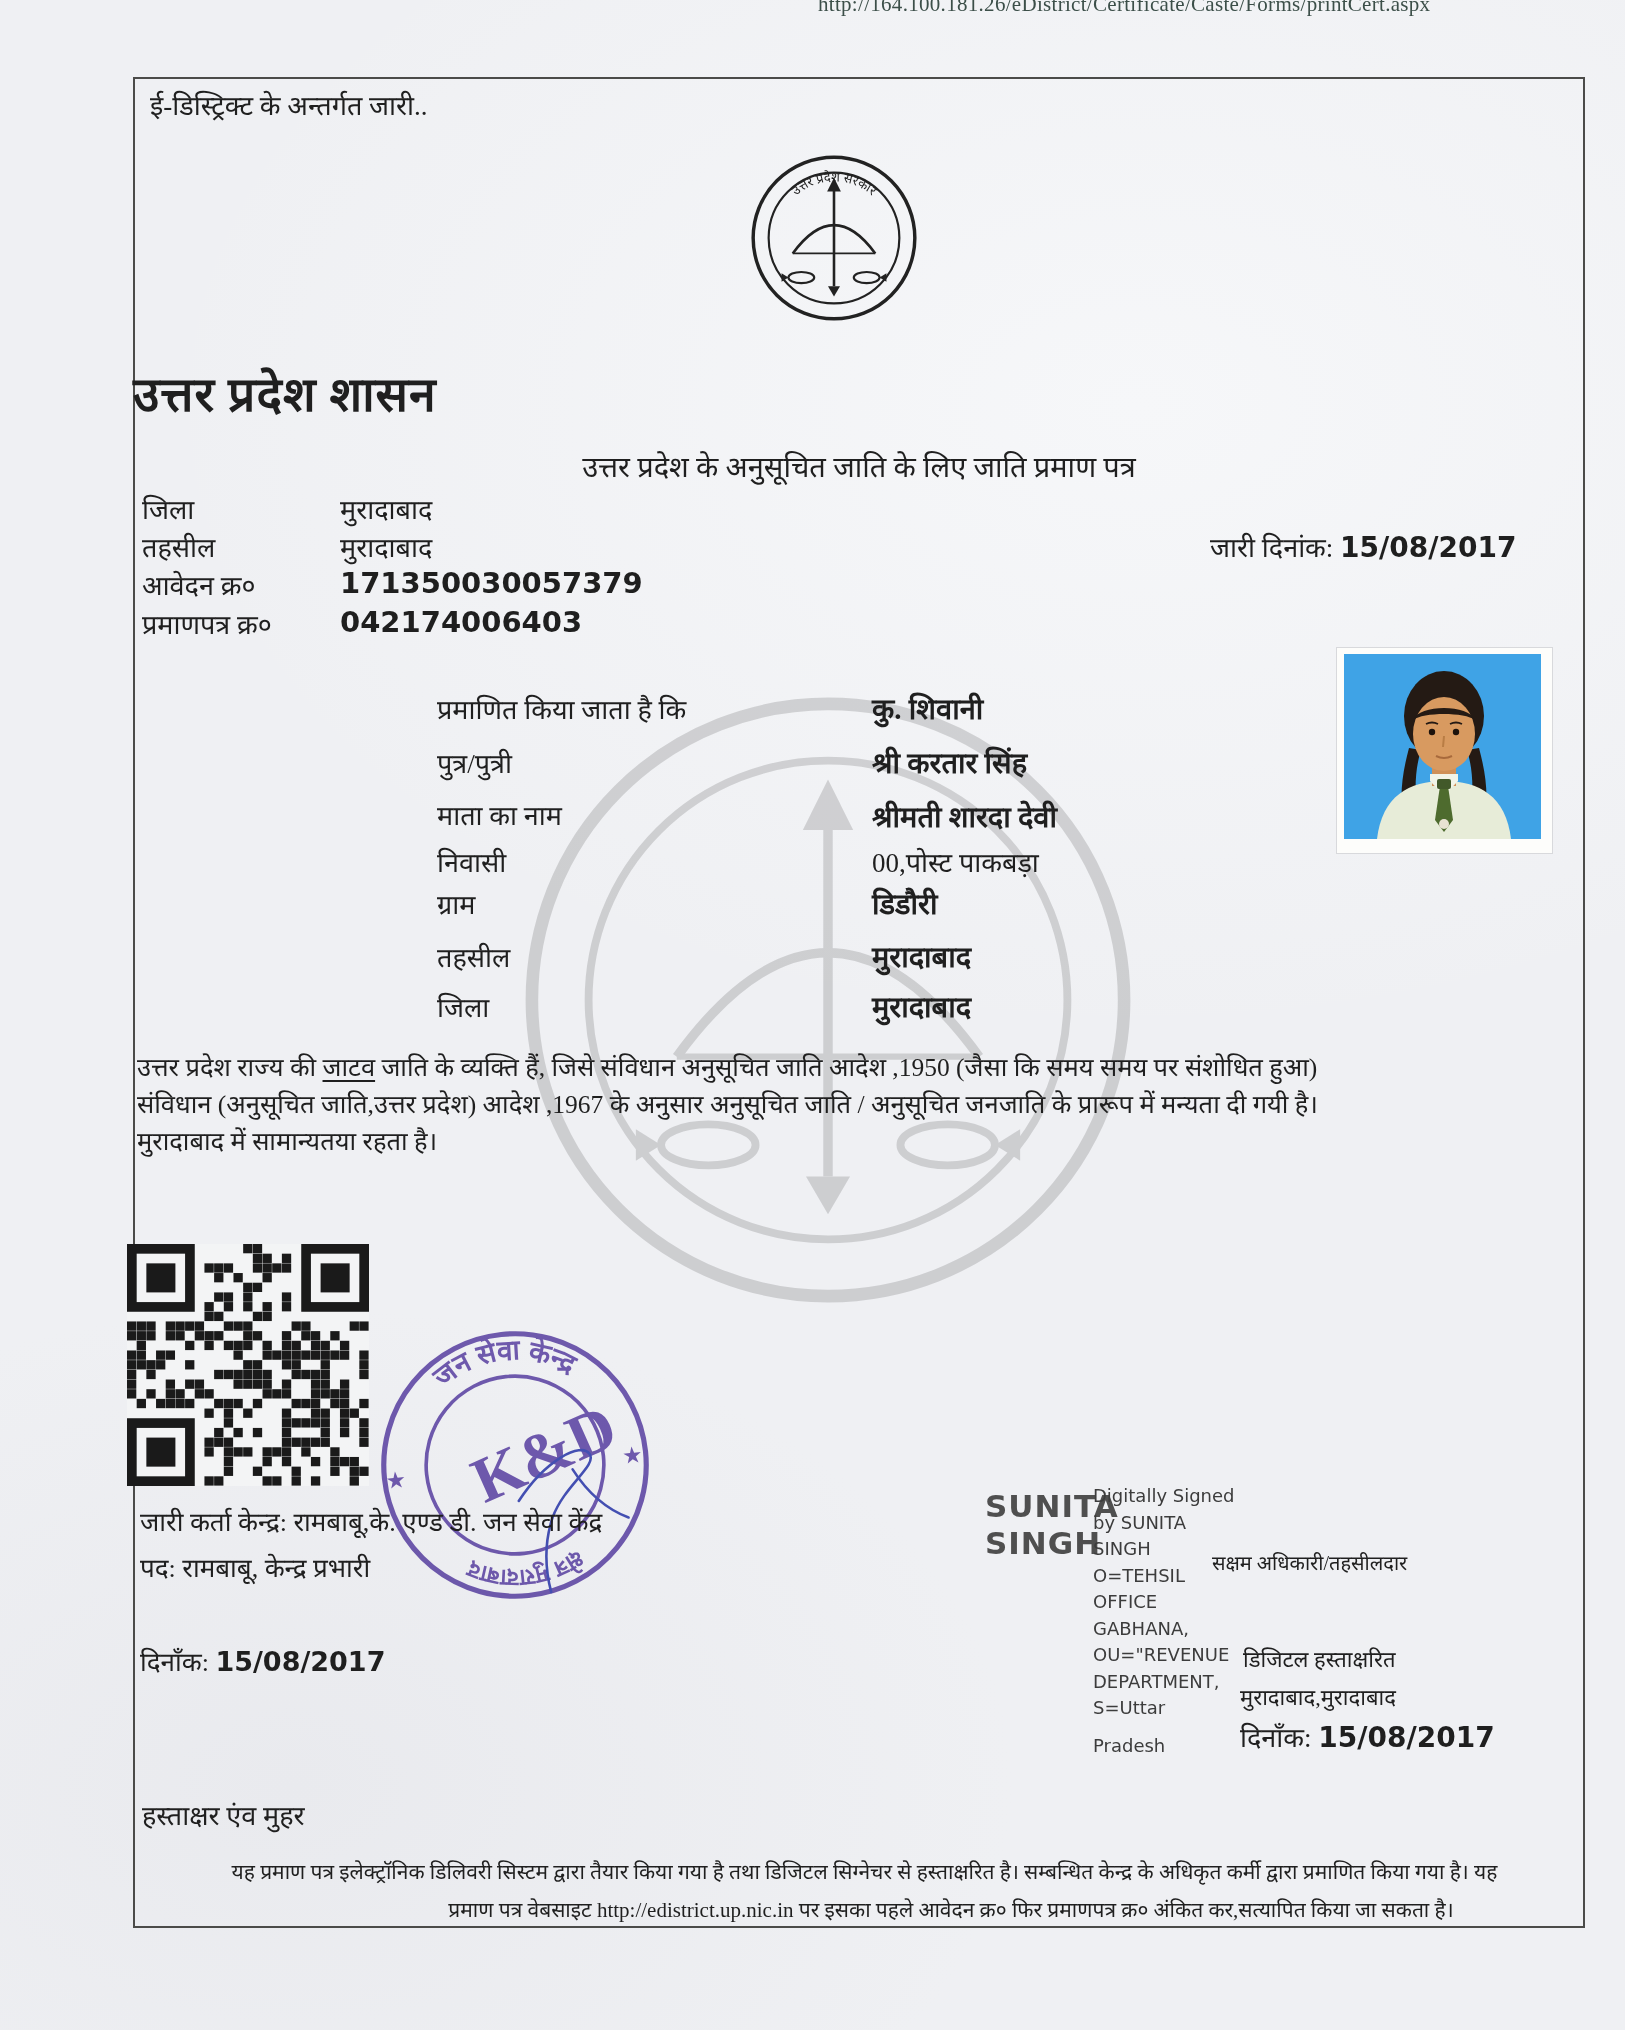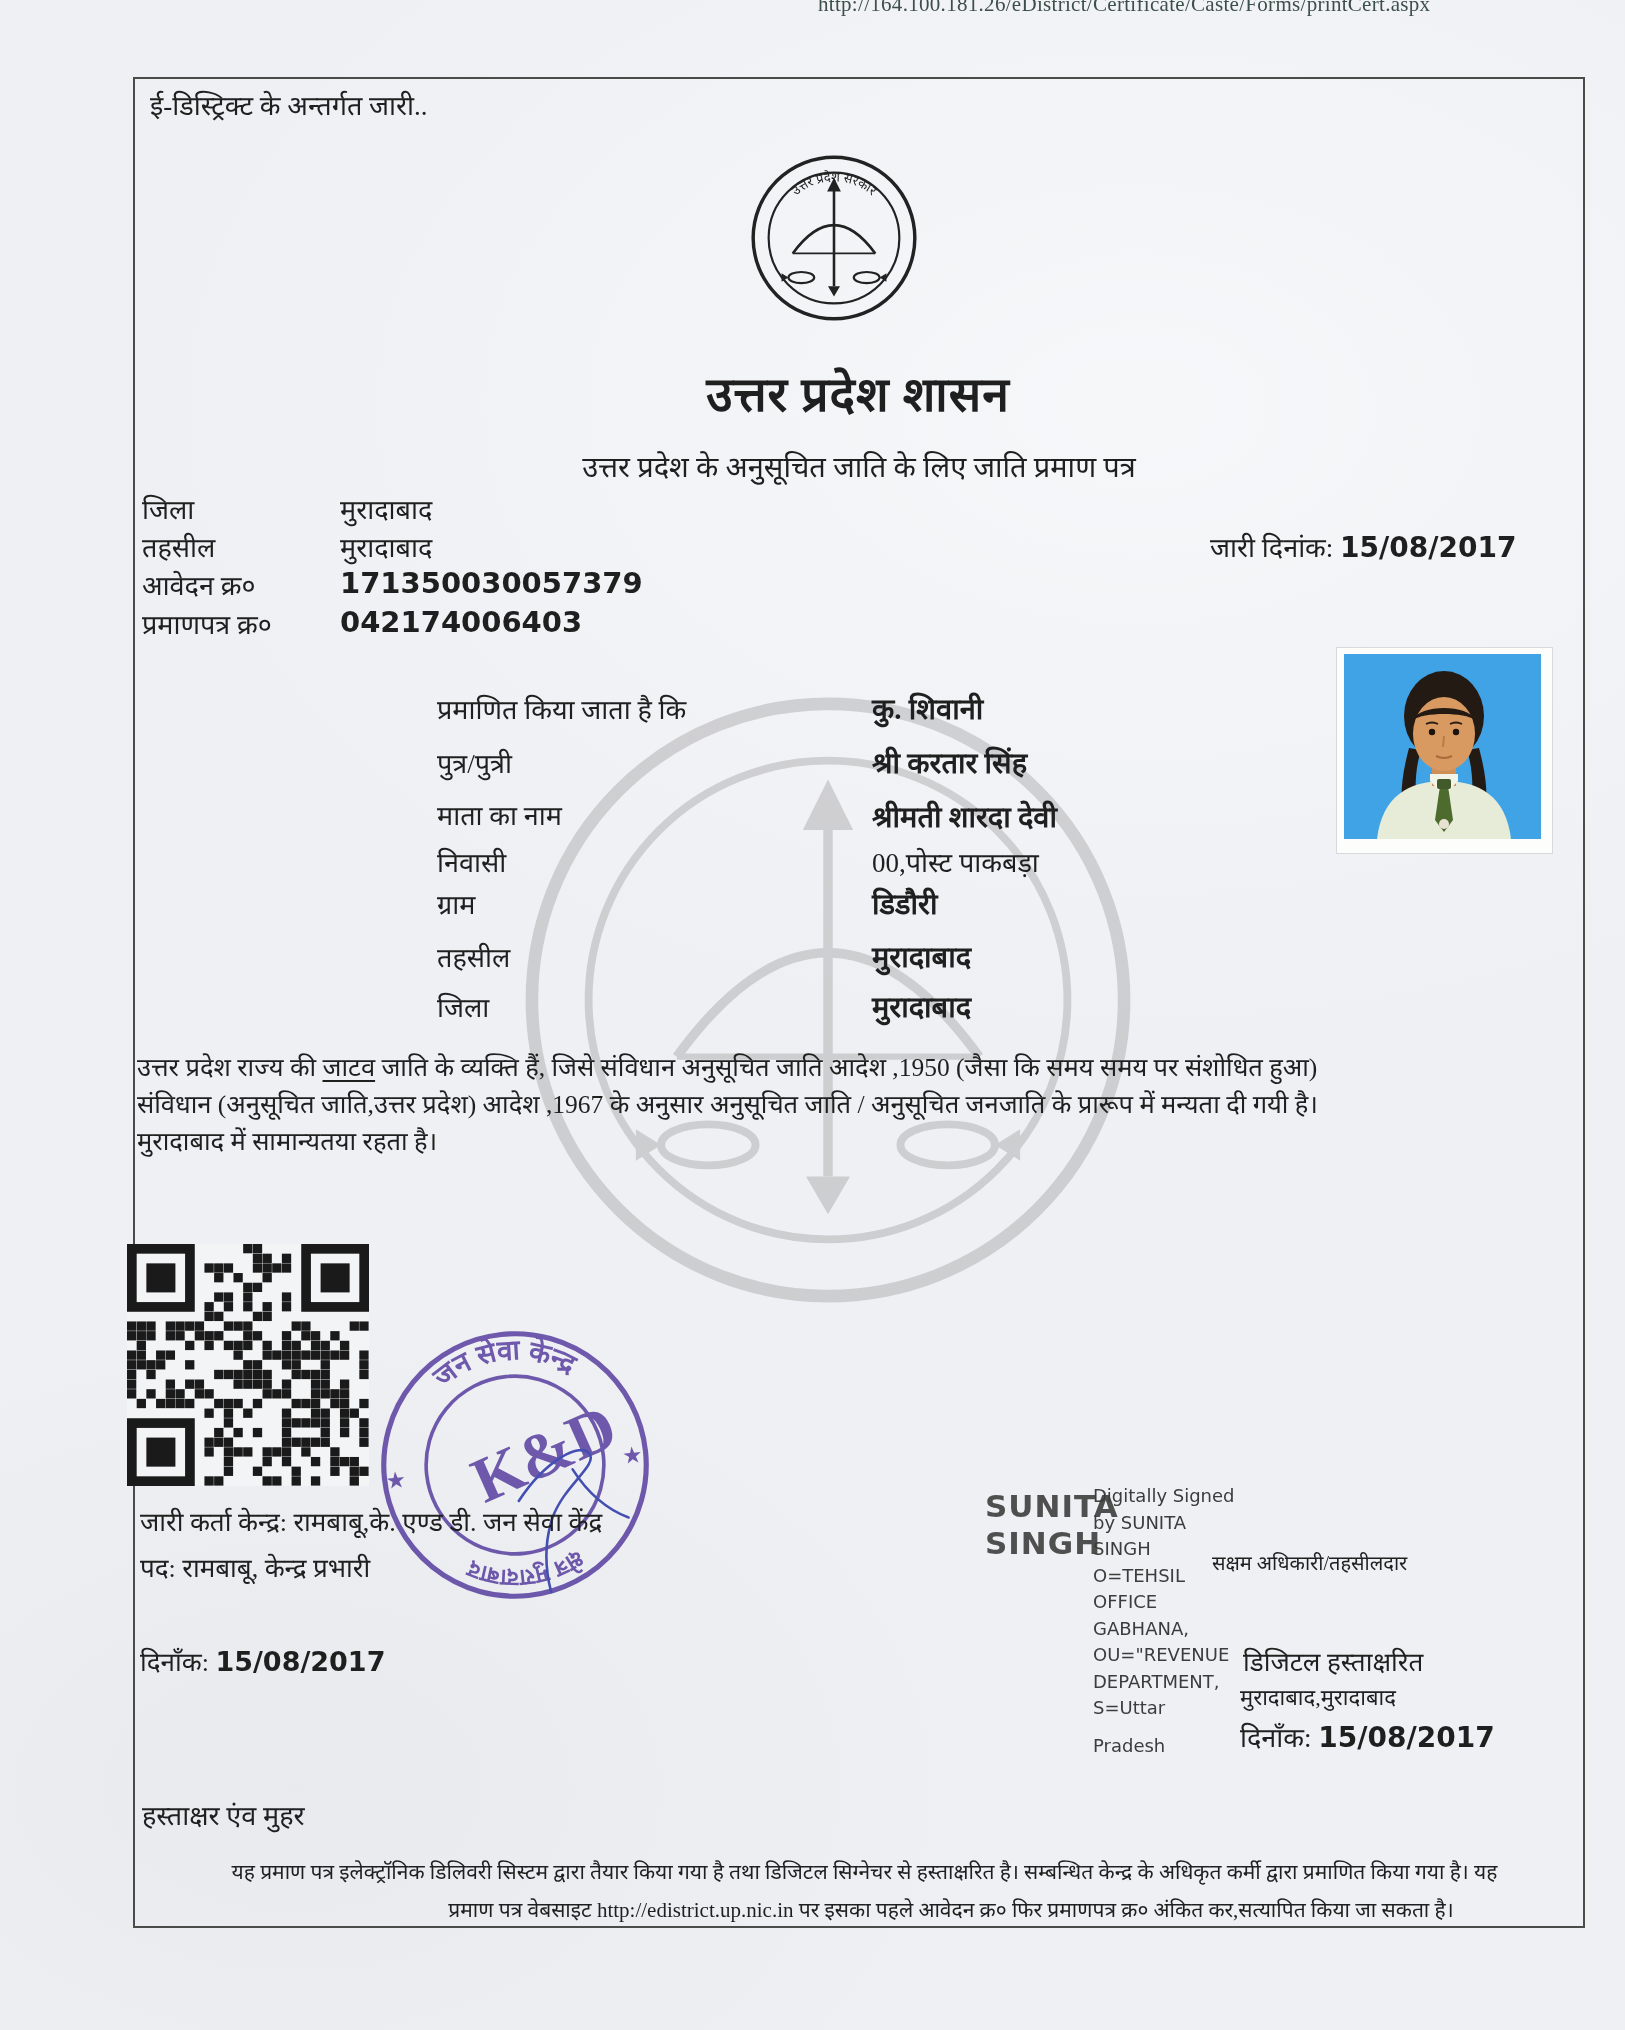--- a/index.html
+++ b/index.html
@@ -17,21 +17,21 @@
   .num{font-family:"DejaVu Sans","Liberation Sans",sans-serif;font-weight:bold;}
   .url-header{left:818px; top:-8px; font-size:21px; color:#3c4f49; letter-spacing:.3px; white-space:nowrap;}
   .box{left:133px; top:77px; width:1448px; height:1847px; border:2px solid #4b4b49; background:transparent;}
   .top-note{left:150px; top:86px; font-size:27px;}
   .emblem-wrap{left:748px; top:152px; width:172px; height:172px;}
   .emblem-wrap svg{width:100%;height:100%;}
   .ln{fill:none;stroke:#222;}
   .emb-txt{font-size:15px; fill:#222;}
   .watermark{left:513px; top:685px; width:630px; height:630px; opacity:.16;}
   .watermark svg{width:100%;height:100%;}
-  .title{left:133px; top:360px; width:1450px; text-align:center; font-size:48px; font-weight:bold; letter-spacing:1px;}
+  .title{left:133px; top:360px; width:1450px; font-size:48px; font-weight:bold; letter-spacing:1px;}
   .subtitle{left:133px; top:446px; width:1452px; text-align:center; font-size:29px;}
   .meta-label{left:142px; font-size:27px; white-space:nowrap;}
   .meta-value{left:340px; font-size:27px; white-space:nowrap;}
   .meta-value.num{font-size:29px;}
   .issue-date{left:1210px; top:528px; font-size:27px; white-space:nowrap;}
   .issue-date .num{font-size:28px;}
   .photo-wrap{left:1337px; top:648px; width:215px; height:205px; box-shadow:0 0 0 1px #d8d9dc;}
   .photo-wrap svg{width:100%;height:100%;display:block;}
   .cert-label{left:437px; font-size:27px; white-space:nowrap;}
   .cert-value{left:872px; font-size:29px; font-weight:bold; white-space:nowrap;}
@@ -51,21 +51,21 @@
   .sig{fill:none; stroke:#2836b0; stroke-width:2.5; stroke-linecap:round;}
   .issuer-line{left:140px; font-size:26px; white-space:nowrap;}
   .issuer-line .num{font-size:27px;}
   .sunita{left:985px; top:1488px; font-size:31px; line-height:37px; font-weight:bold; color:#4f4f4f;
           font-family:"DejaVu Sans","Liberation Sans",sans-serif; letter-spacing:1px;}
   .sig-details{left:1093px; top:1483px; font-size:18px; line-height:26.5px; color:#3c3c3c;
                font-family:"DejaVu Sans","Liberation Sans",sans-serif;}
   .sig-details-last{left:1093px; top:1735px; font-size:18px; color:#3c3c3c;
                font-family:"DejaVu Sans","Liberation Sans",sans-serif;}
   .officer-title{left:1212px; top:1549px; font-size:20px; white-space:nowrap;}
-  .digi-line1{left:1243px; top:1643px; font-size:26px; white-space:nowrap;}
+  .digi-line1{left:1243px; top:1643px; font-size:22px; white-space:nowrap;}
   .digi-line2{left:1240px; top:1681px; font-size:22px; white-space:nowrap;}
   .digi-date{left:1240px; top:1718px; font-size:27px; white-space:nowrap;}
   .digi-date .num{font-size:28px;}
   .seal-label{left:142px; top:1796px; font-size:27px;}
   .footer-line1{left:133px; top:1857px; width:1463px; text-align:center; font-size:21px; white-space:nowrap;}
   .footer-line2{left:139px; top:1895px; width:1624px; text-align:center; font-size:21px; white-space:nowrap;}
 </style>
 </head>
 <body>
 

